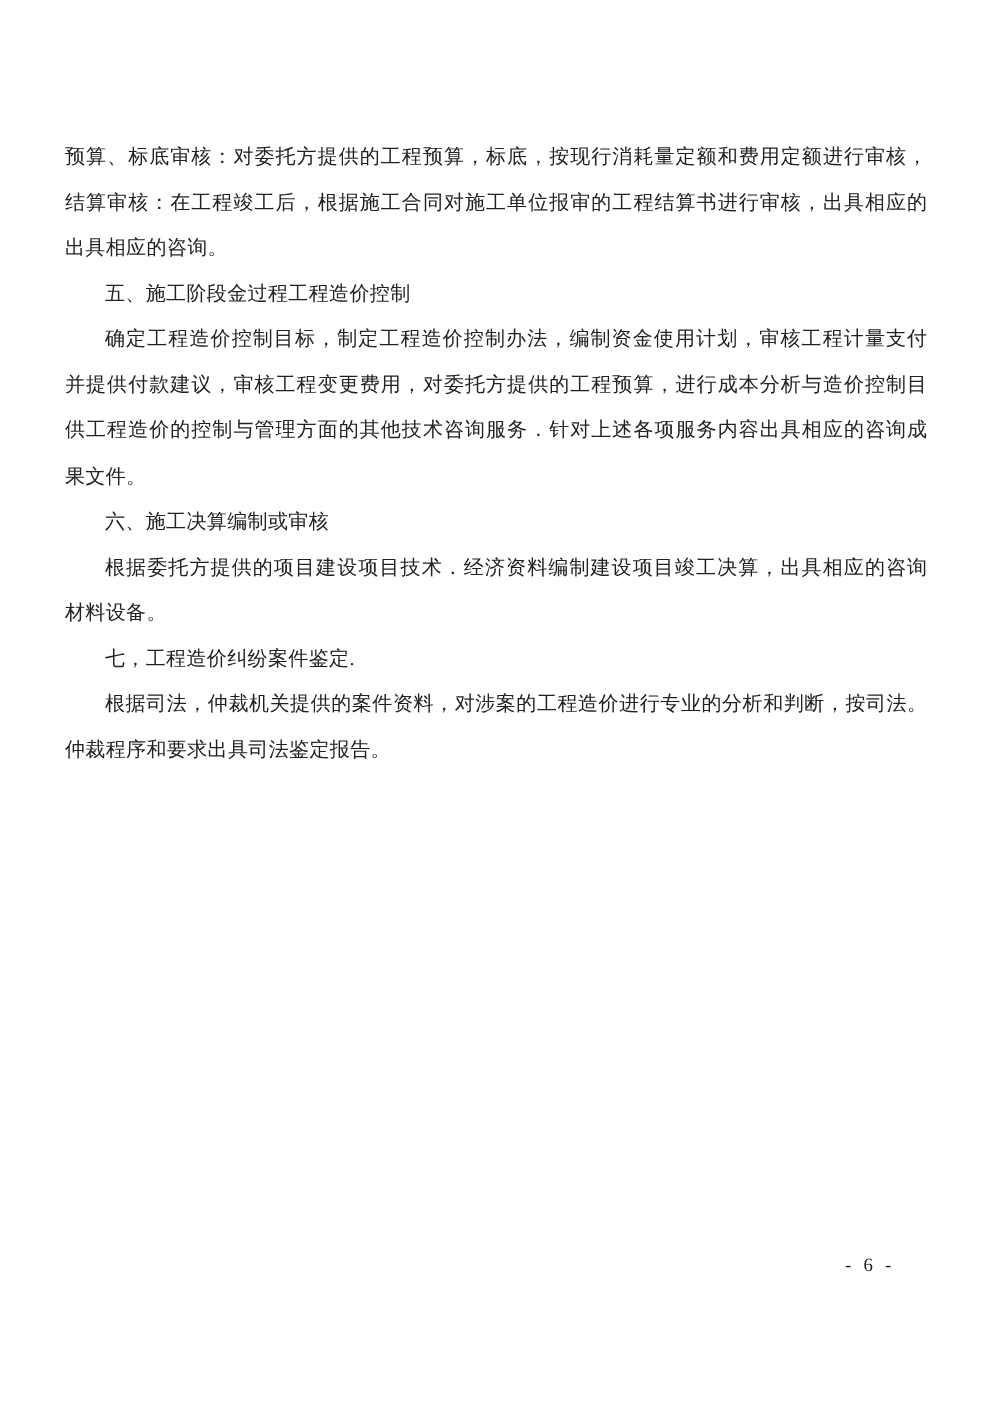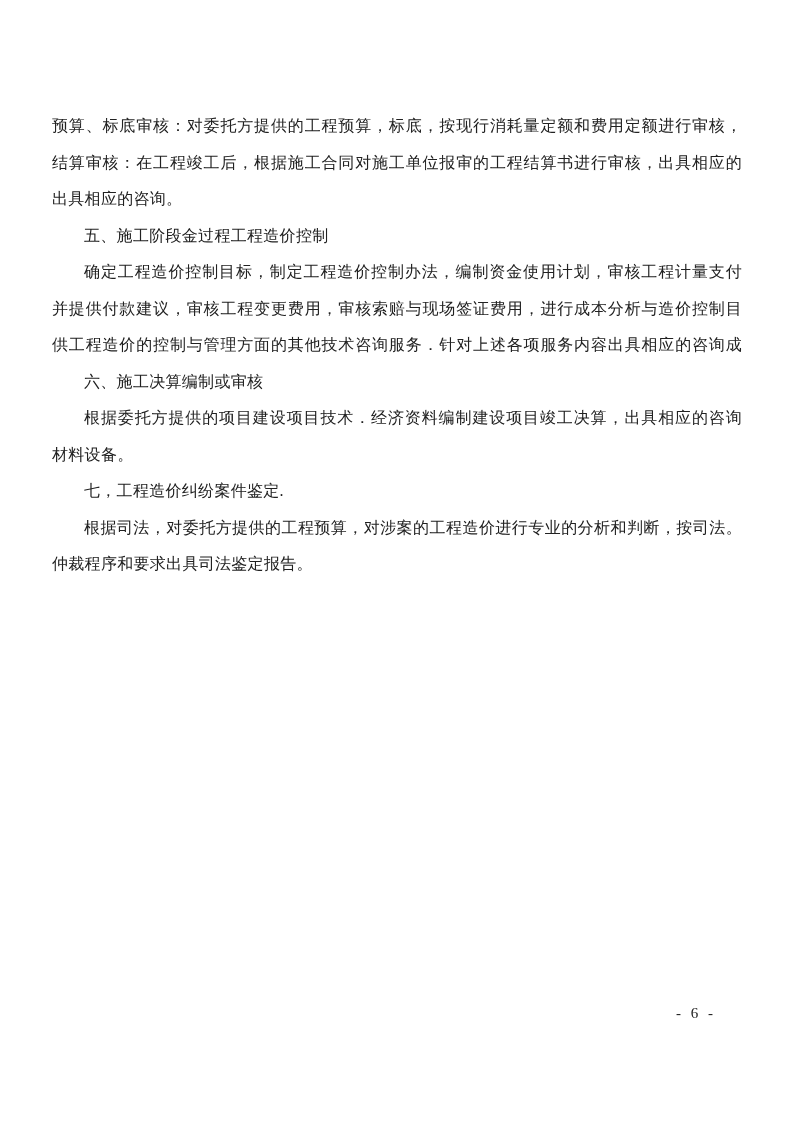--- a/index.html
+++ b/index.html
@@ -49,23 +49,24 @@
 </head>
 <body>
 
 <div class="page">
   <div class="content">
       <div class="line fill">预算、标底审核：对委托方提供的工程预算，标底，按现行消耗量定额和费用定额进行审核，</div>
       <div class="line fill">结算审核：在工程竣工后，根据施工合同对施工单位报审的工程结算书进行审核，出具相应的</div>
       <div class="line">出具相应的咨询。</div>
       <div class="line indent">五、施工阶段金过程工程造价控制</div>
       <div class="line indent fill">确定工程造价控制目标，制定工程造价控制办法，编制资金使用计划，审核工程计量支付</div>
-      <div class="line fill">并提供付款建议，审核工程变更费用，审核索赔与现场签证费用，进行成本分析与造价控制目</div>
+      <div class="line fill">并提供付款建议，审核工程变更费用，对委托方提供的工程预算，进行成本分析与造价控制目</div>
       <div class="line fill">供工程造价的控制与管理方面的其他技术咨询服务．针对上述各项服务内容出具相应的咨询成</div>
+      <div class="line">果文件。</div>
       <div class="line indent">六、施工决算编制或审核</div>
       <div class="line indent fill">根据委托方提供的项目建设项目技术．经济资料编制建设项目竣工决算，出具相应的咨询</div>
       <div class="line">材料设备。</div>
       <div class="line indent">七，工程造价纠纷案件鉴定.</div>
-      <div class="line indent fill">根据司法，对委托方提供的工程预算，对涉案的工程造价进行专业的分析和判断，按司法。</div>
+      <div class="line indent fill">根据司法，仲裁机关提供的案件资料，对涉案的工程造价进行专业的分析和判断，按司法。</div>
       <div class="line">仲裁程序和要求出具司法鉴定报告。</div>
     </div>
   <div class="page-number">- 6 -</div>
 </div>
 
 </body></html>

